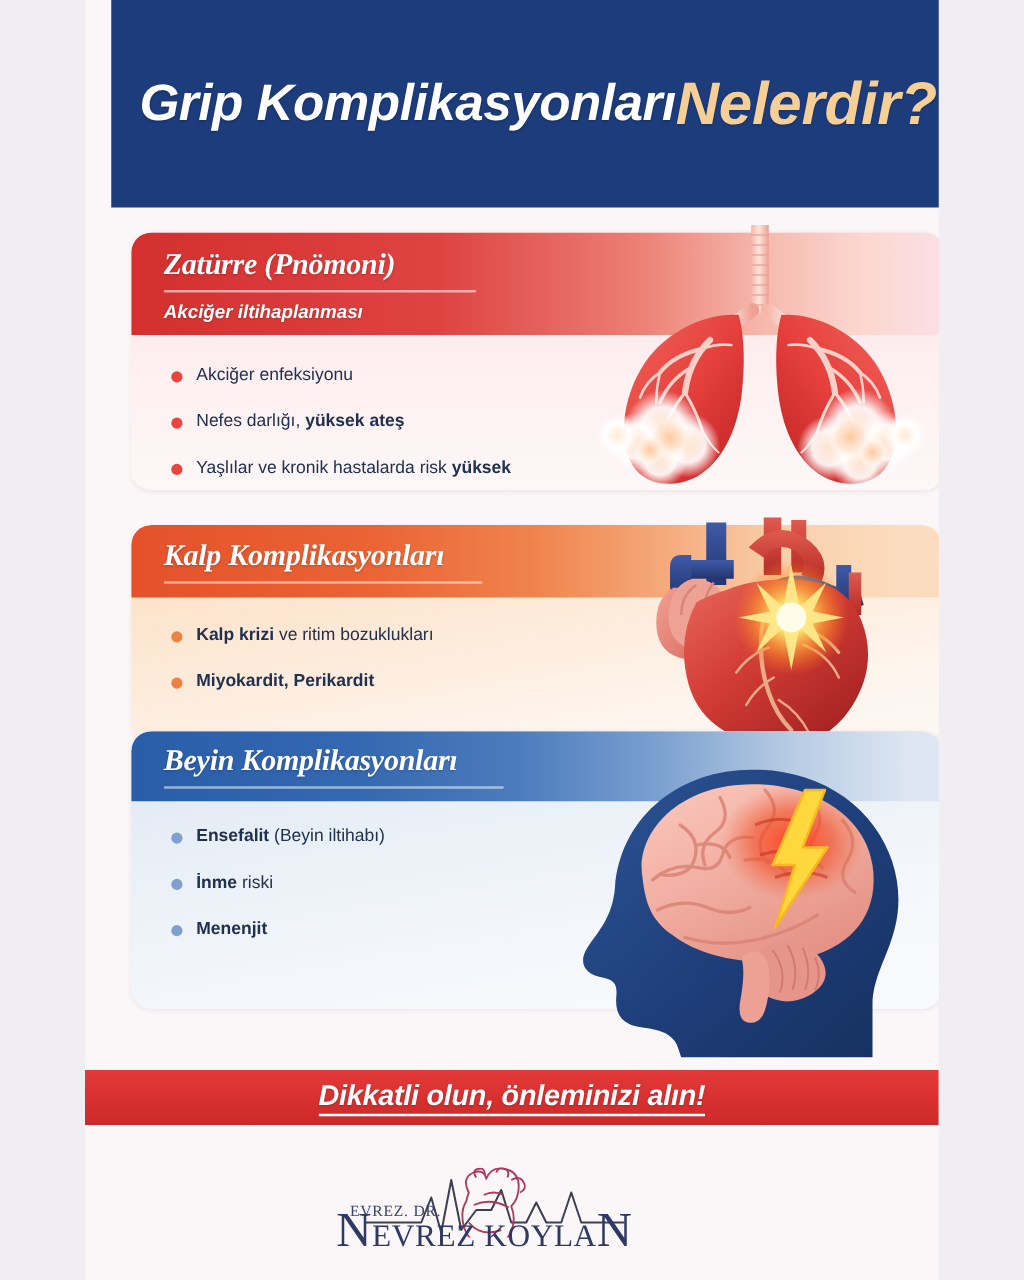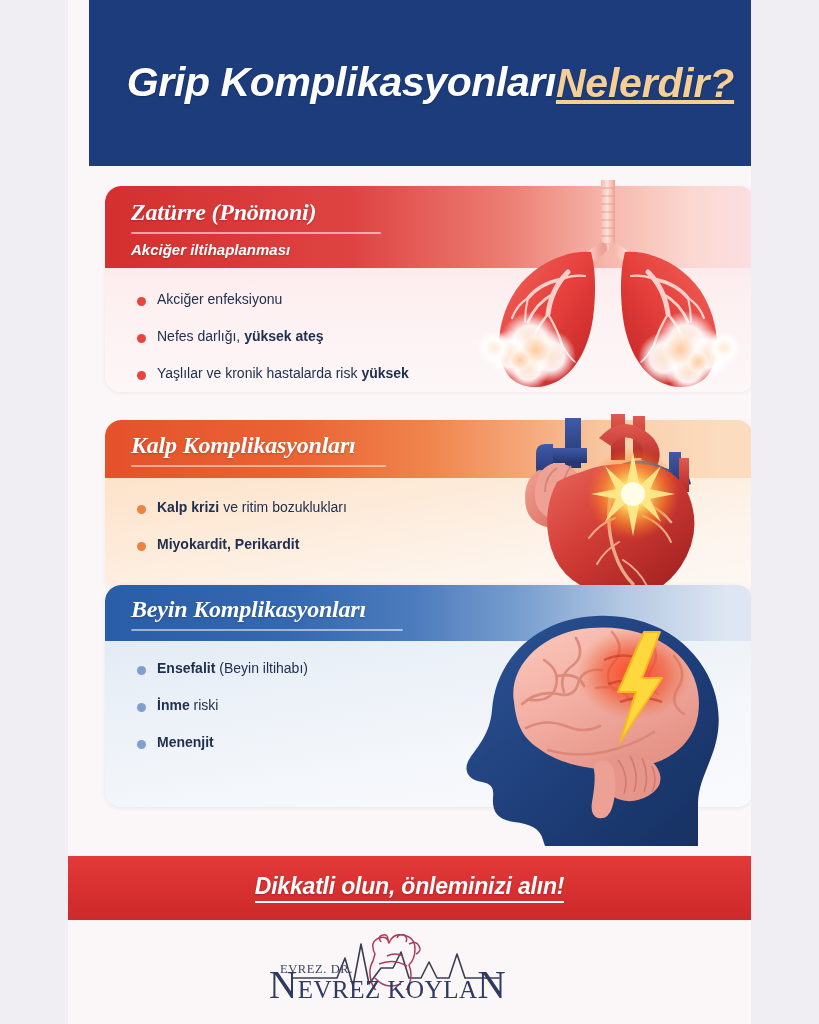--- a/index.html
+++ b/index.html
@@ -25,25 +25,24 @@
     display: flex; flex-direction: row;
     align-items: center; justify-content: center; margin-left: 21px;
   }
   .header-title-1 {
     font-size: 41px; font-weight: bold; font-style: italic;
     color: #ffffff; letter-spacing: -0.4px;
     line-height: 1.12;
     text-shadow: 0 1px 2px rgba(0,0,0,.25);
   }
   .header-title-2 {
-    font-size: 41px; font-weight: bold; font-style: italic;
+    font-size: 48px; font-weight: bold; font-style: italic;
     color: #f6cf96; letter-spacing: -0.2px;
     line-height: 1.15; margin-top: 2px;
     text-shadow: 0 1px 2px rgba(0,0,0,.22);
-    text-decoration: underline;
   }
 
   
   .card {
     position: absolute;
     border-radius: 16px;
     overflow: hidden;
   }
   .card-head {
     position: relative;
@@ -127,21 +126,21 @@
 
   
   .art { position: absolute; pointer-events: none; }
   #art-lungs { left: 390px; top: 172px; width: 300px; height: 228px; }
   #art-heart { left: 415px; top: 408px; width: 300px; height: 196px; }
   #art-brain { left: 380px; top: 606px; width: 320px; height: 240px; }
 
   
   .footer-banner {
     position: absolute; left: 0; top: 856px;
-    width: 683px; height: 64px;
+    width: 683px; height: 44px;
     background: linear-gradient(180deg,#e33a39 0%,#d62f2f 60%,#cc2a2b 100%);
     display: flex; align-items: center; justify-content: center;
   }
   .footer-text {
     font-size: 23px; font-weight: bold; font-style: italic;
     color: #ffffff; letter-spacing: -0.2px;
     border-bottom: 2px solid #ffffff; padding-bottom: 1px;
     text-shadow: 0 1px 2px rgba(0,0,0,.2);
   }
 

